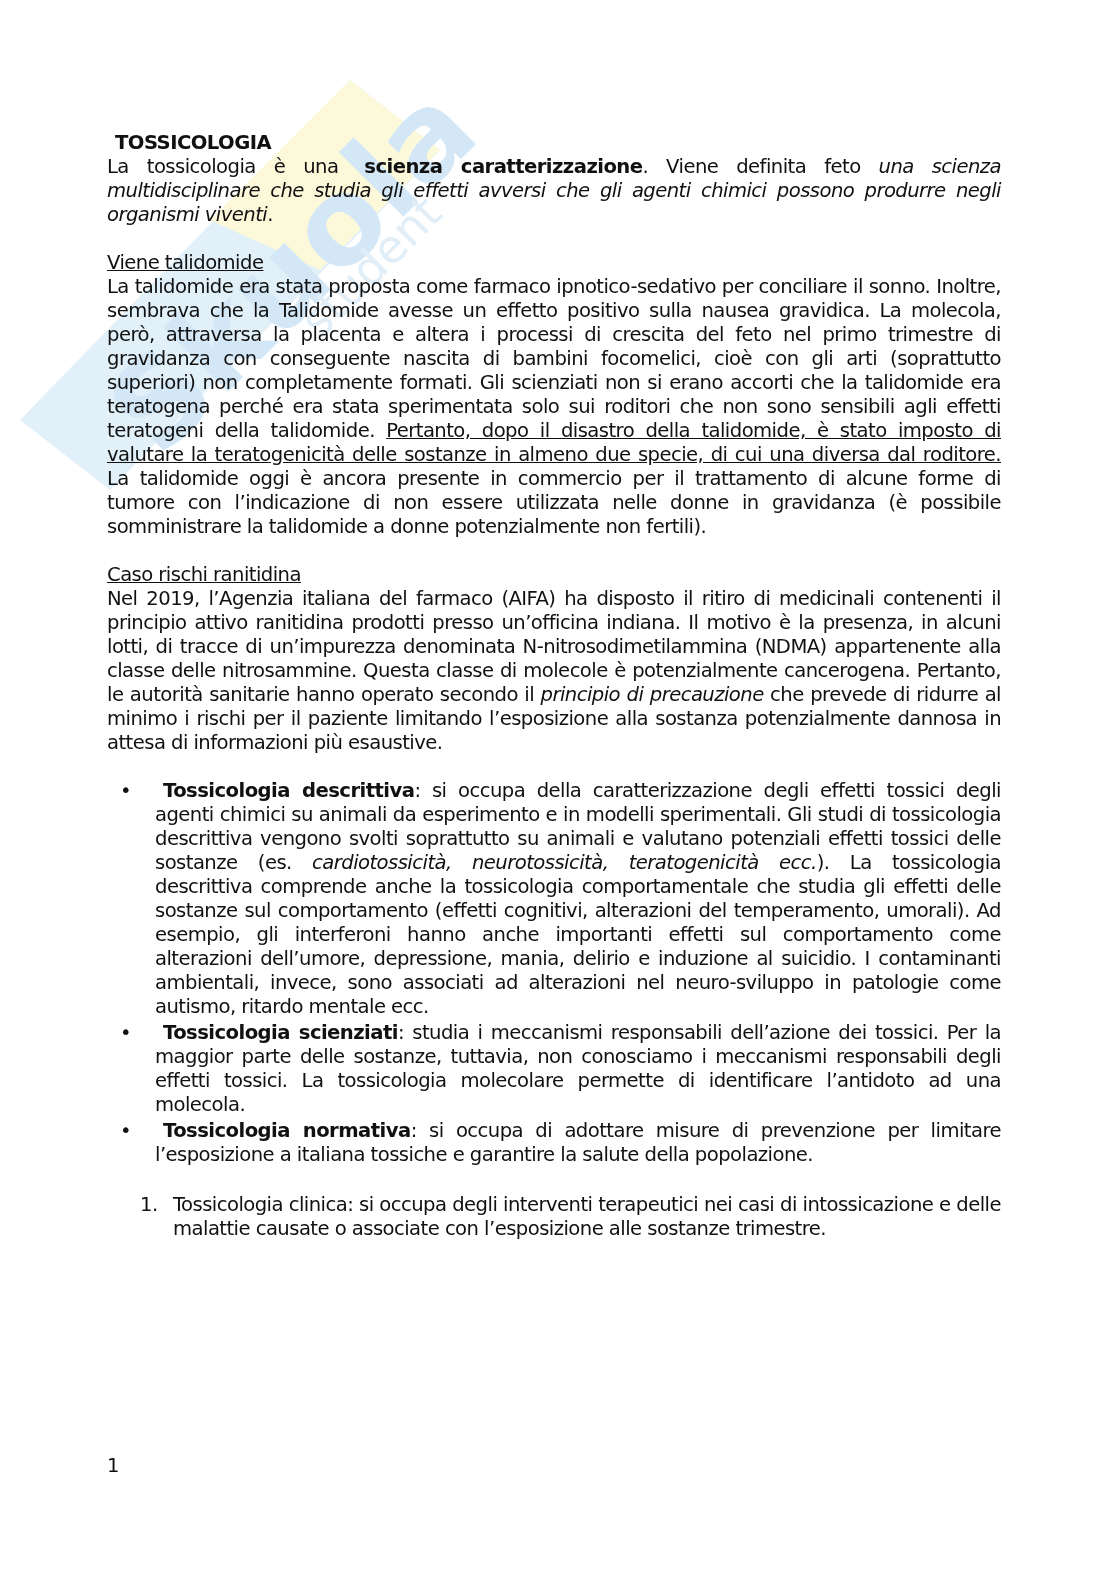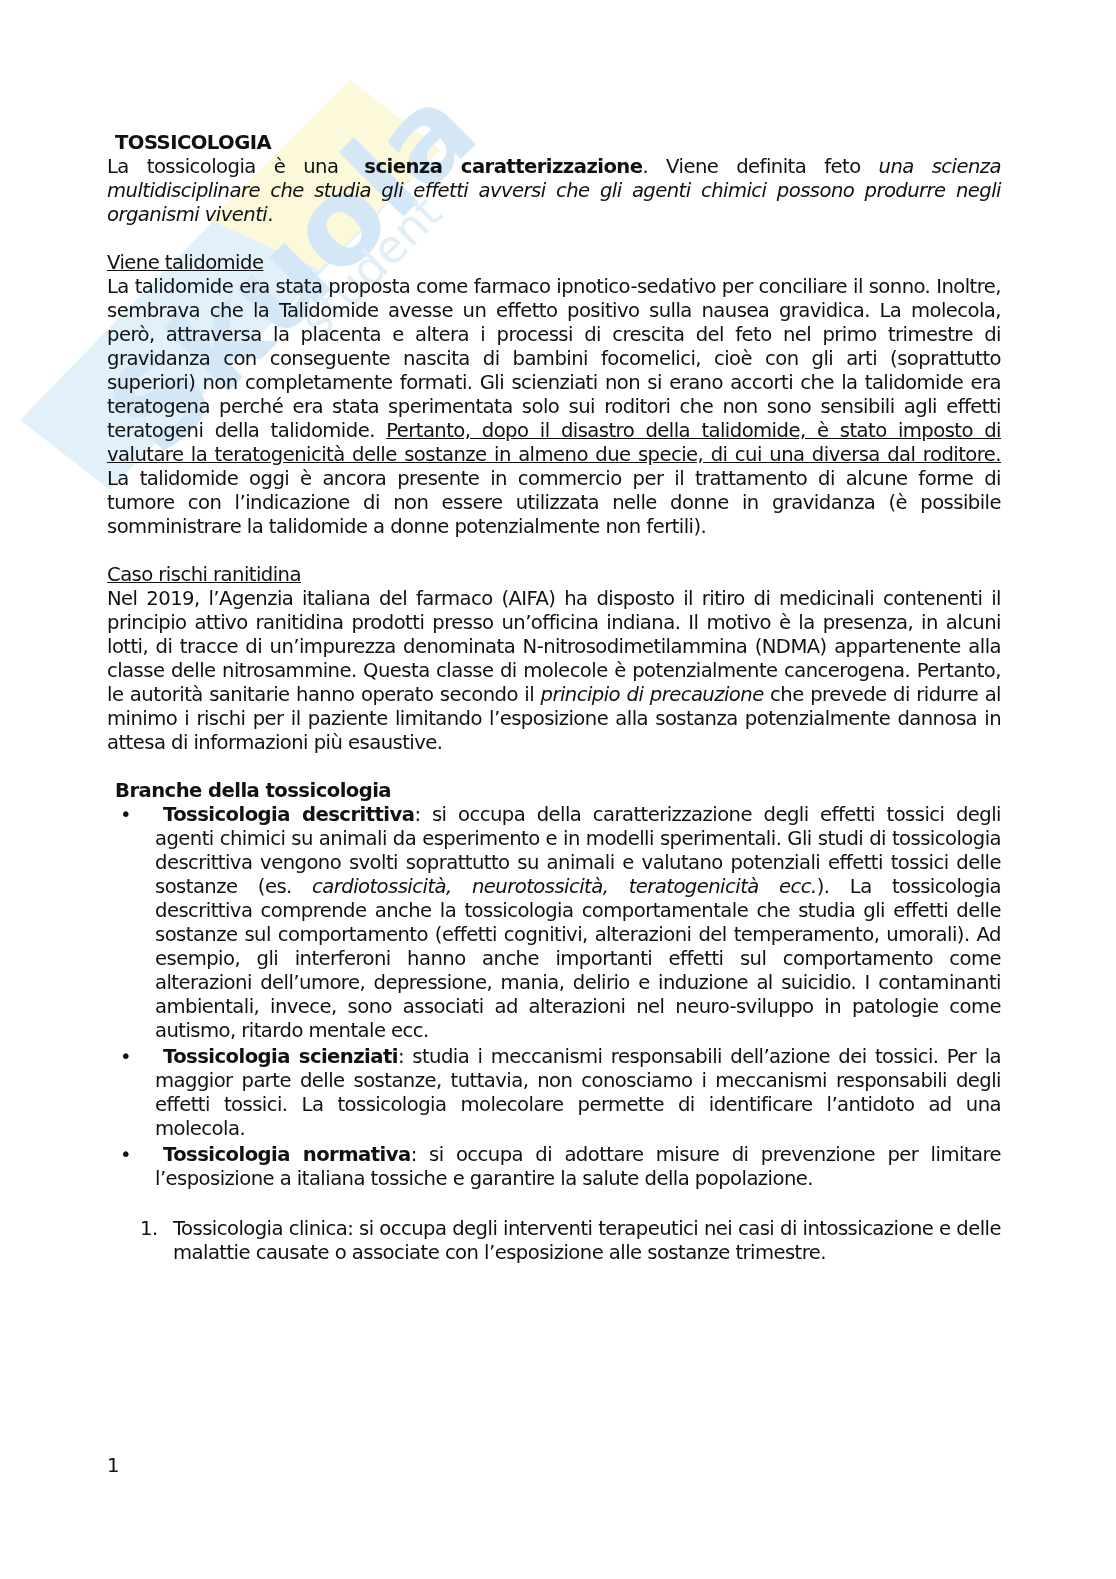--- a/index.html
+++ b/index.html
@@ -51,21 +51,20 @@
     <span>La talidomide era stata proposta come farmaco ipnotico-sedativo per conciliare il sonno. Inoltre, sembrava che la Talidomide avesse un effetto positivo sulla nausea gravidica. La molecola, però, attraversa la placenta e altera i processi di crescita del feto nel primo trimestre di gravidanza con conseguente nascita di bambini focomelici, cioè con gli arti (soprattutto superiori) non completamente formati. Gli scienziati non si erano accorti che la talidomide era teratogena perché era stata sperimentata solo sui roditori che non sono sensibili agli effetti teratogeni della talidomide. </span><span class="u">Pertanto, dopo il disastro della talidomide, è stato imposto di valutare la teratogenicità delle sostanze in almeno due specie, di cui una diversa dal roditore.</span><span> La talidomide oggi è ancora presente in commercio per il trattamento di alcune forme di tumore con l’indicazione di non essere utilizzata nelle donne in gravidanza (è possibile somministrare la talidomide a donne potenzialmente non fertili).</span>
   </p>
   <div class="gap"></div>
 
   <p class="u">Caso rischi ranitidina</p>
   <p>
     <span>Nel 2019, l’Agenzia italiana del farmaco (AIFA) ha disposto il ritiro di medicinali contenenti il principio attivo ranitidina prodotti presso un’officina indiana. Il motivo è la presenza, in alcuni lotti, di tracce di un’impurezza denominata N-nitrosodimetilammina (NDMA) appartenente alla classe delle nitrosammine. Questa classe di molecole è potenzialmente cancerogena. Pertanto, le autorità sanitarie hanno operato secondo il </span><i>principio di precauzione</i><span> che prevede di ridurre al minimo i rischi per il paziente limitando l’esposizione alla sostanza potenzialmente dannosa in attesa di informazioni più esaustive.</span>
   </p>
   <div class="gap"></div>
 
-  <p><b>Branche della tossicologia</b></p>
   <ul class="bullets">
     <li>
       <span class="dot">•</span>
       <b>Tossicologia descrittiva</b><span>: si occupa della caratterizzazione degli effetti tossici degli agenti chimici su animali da esperimento e in modelli sperimentali. Gli studi di tossicologia descrittiva vengono svolti soprattutto su animali e valutano potenziali effetti tossici delle sostanze (es. </span><i>cardiotossicità, neurotossicità, teratogenicità ecc.</i><span>). La tossicologia descrittiva comprende anche la tossicologia comportamentale che studia gli effetti delle sostanze sul comportamento (effetti cognitivi, alterazioni del temperamento, umorali). Ad esempio, gli interferoni hanno anche importanti effetti sul comportamento come alterazioni dell’umore, depressione, mania, delirio e induzione al suicidio. I contaminanti ambientali, invece, sono associati ad alterazioni nel neuro-sviluppo in patologie come autismo, ritardo mentale ecc.</span>
     </li>
     <li>
       <span class="dot">•</span>
       <b>Tossicologia scienziati</b><span>: studia i meccanismi responsabili dell’azione dei tossici. Per la maggior parte delle sostanze, tuttavia, non conosciamo i meccanismi responsabili degli effetti tossici. La tossicologia molecolare permette di identificare l’antidoto ad una molecola.</span>
     </li>
     <li>

